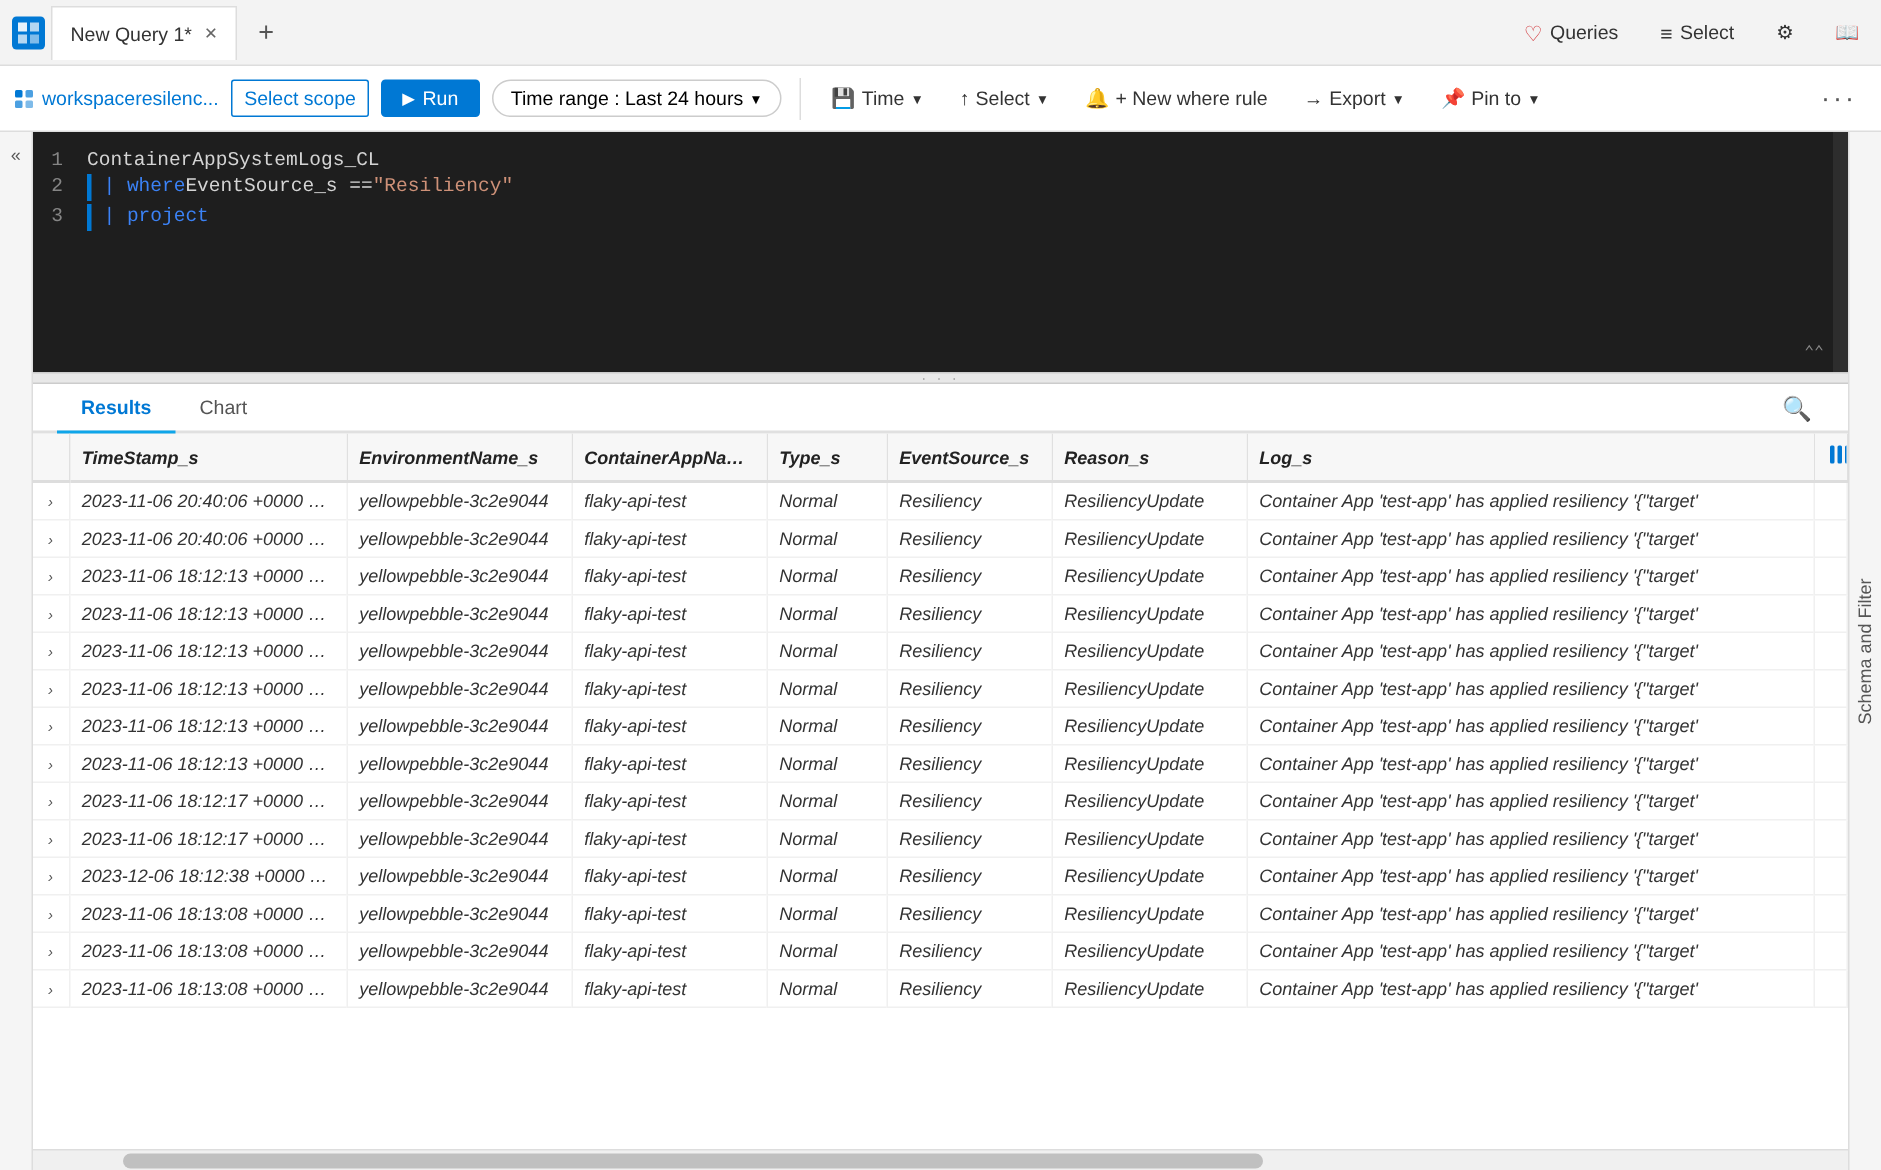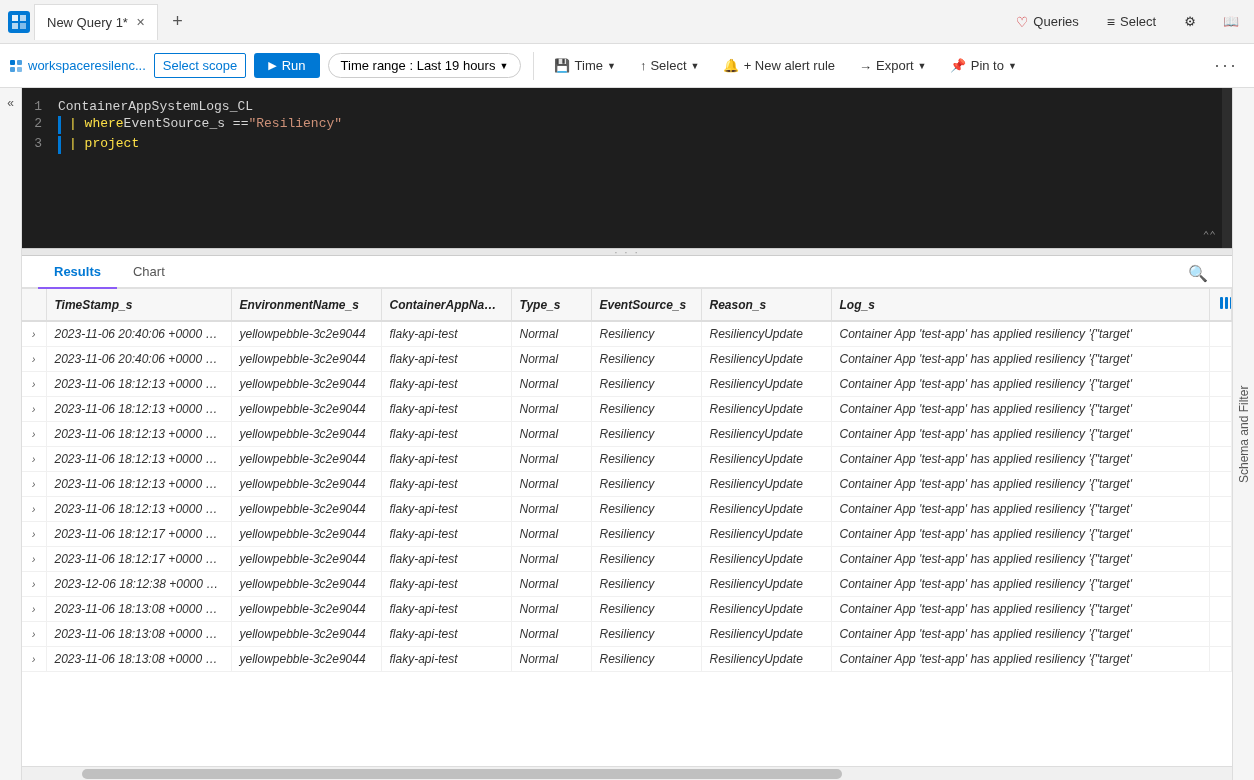--- a/index.html
+++ b/index.html
@@ -184,21 +184,21 @@
       padding: 1px 0;
     }
     .line-number {
       width: 36px;
       text-align: right;
       padding-right: 16px;
       color: #858585;
       user-select: none;
       flex-shrink: 0;
     }
-    .kw-blue { color: #fde047; }
+    .kw-blue { color: #3b82f6; }
     .kw-white { color: #d4d4d4; }
     .kw-string { color: #ce9178; }
     .editor-collapse {
       position: absolute;
       bottom: 6px;
       right: 16px;
       color: #888;
       font-size: 11px;
       cursor: pointer;
     }
@@ -230,21 +230,21 @@
     .results-tab {
       padding: 8px 16px;
       cursor: pointer;
       font-size: 13px;
       color: #555;
       border-bottom: 2px solid transparent;
       margin-bottom: -2px;
     }
     .results-tab.active {
       color: #0078d4;
-      border-bottom: 2px solid #8b5cf6;
+      border-bottom: 2px solid #0ea5e9;
       font-weight: 600;
     }
     .results-search {
       margin-left: auto;
       font-size: 16px;
       color: #555;
       cursor: pointer;
       padding: 4px 8px;
     }
 
@@ -367,37 +367,37 @@
       <rect x="9" y="9" width="5" height="5" fill="#0078d4" rx="1" opacity="0.5"></rect>
     </svg>
     <span>workspaceresilenc...</span>
   </div>
   <button class="select-scope-btn">Select scope</button>
   <button class="run-btn">
     <span style="font-size:11px;">▶</span>
     <span>Run</span>
   </button>
   <button class="time-range-btn">
-    <span>Time range :  Last 19 hours</span>
+    <span>Time range :  Last 24 hours</span>
     <span style="font-size:9px;">▼</span>
   </button>
   <div class="toolbar-separator"></div>
   <button class="toolbar-action">
     <span>💾</span>
     <span>Time</span>
     <span style="font-size:9px;">▼</span>
   </button>
   <button class="toolbar-action">
     <span>↑</span>
     <span>Select</span>
     <span style="font-size:9px;">▼</span>
   </button>
   <button class="toolbar-action">
     <span>🔔</span>
-    <span>+ New alert rule</span>
+    <span>+ New where rule</span>
   </button>
   <button class="toolbar-action">
     <span>→</span>
     <span>Export</span>
     <span style="font-size:9px;">▼</span>
   </button>
   <button class="toolbar-action">
     <span>📌</span>
     <span>Pin to</span>
     <span style="font-size:9px;">▼</span>

